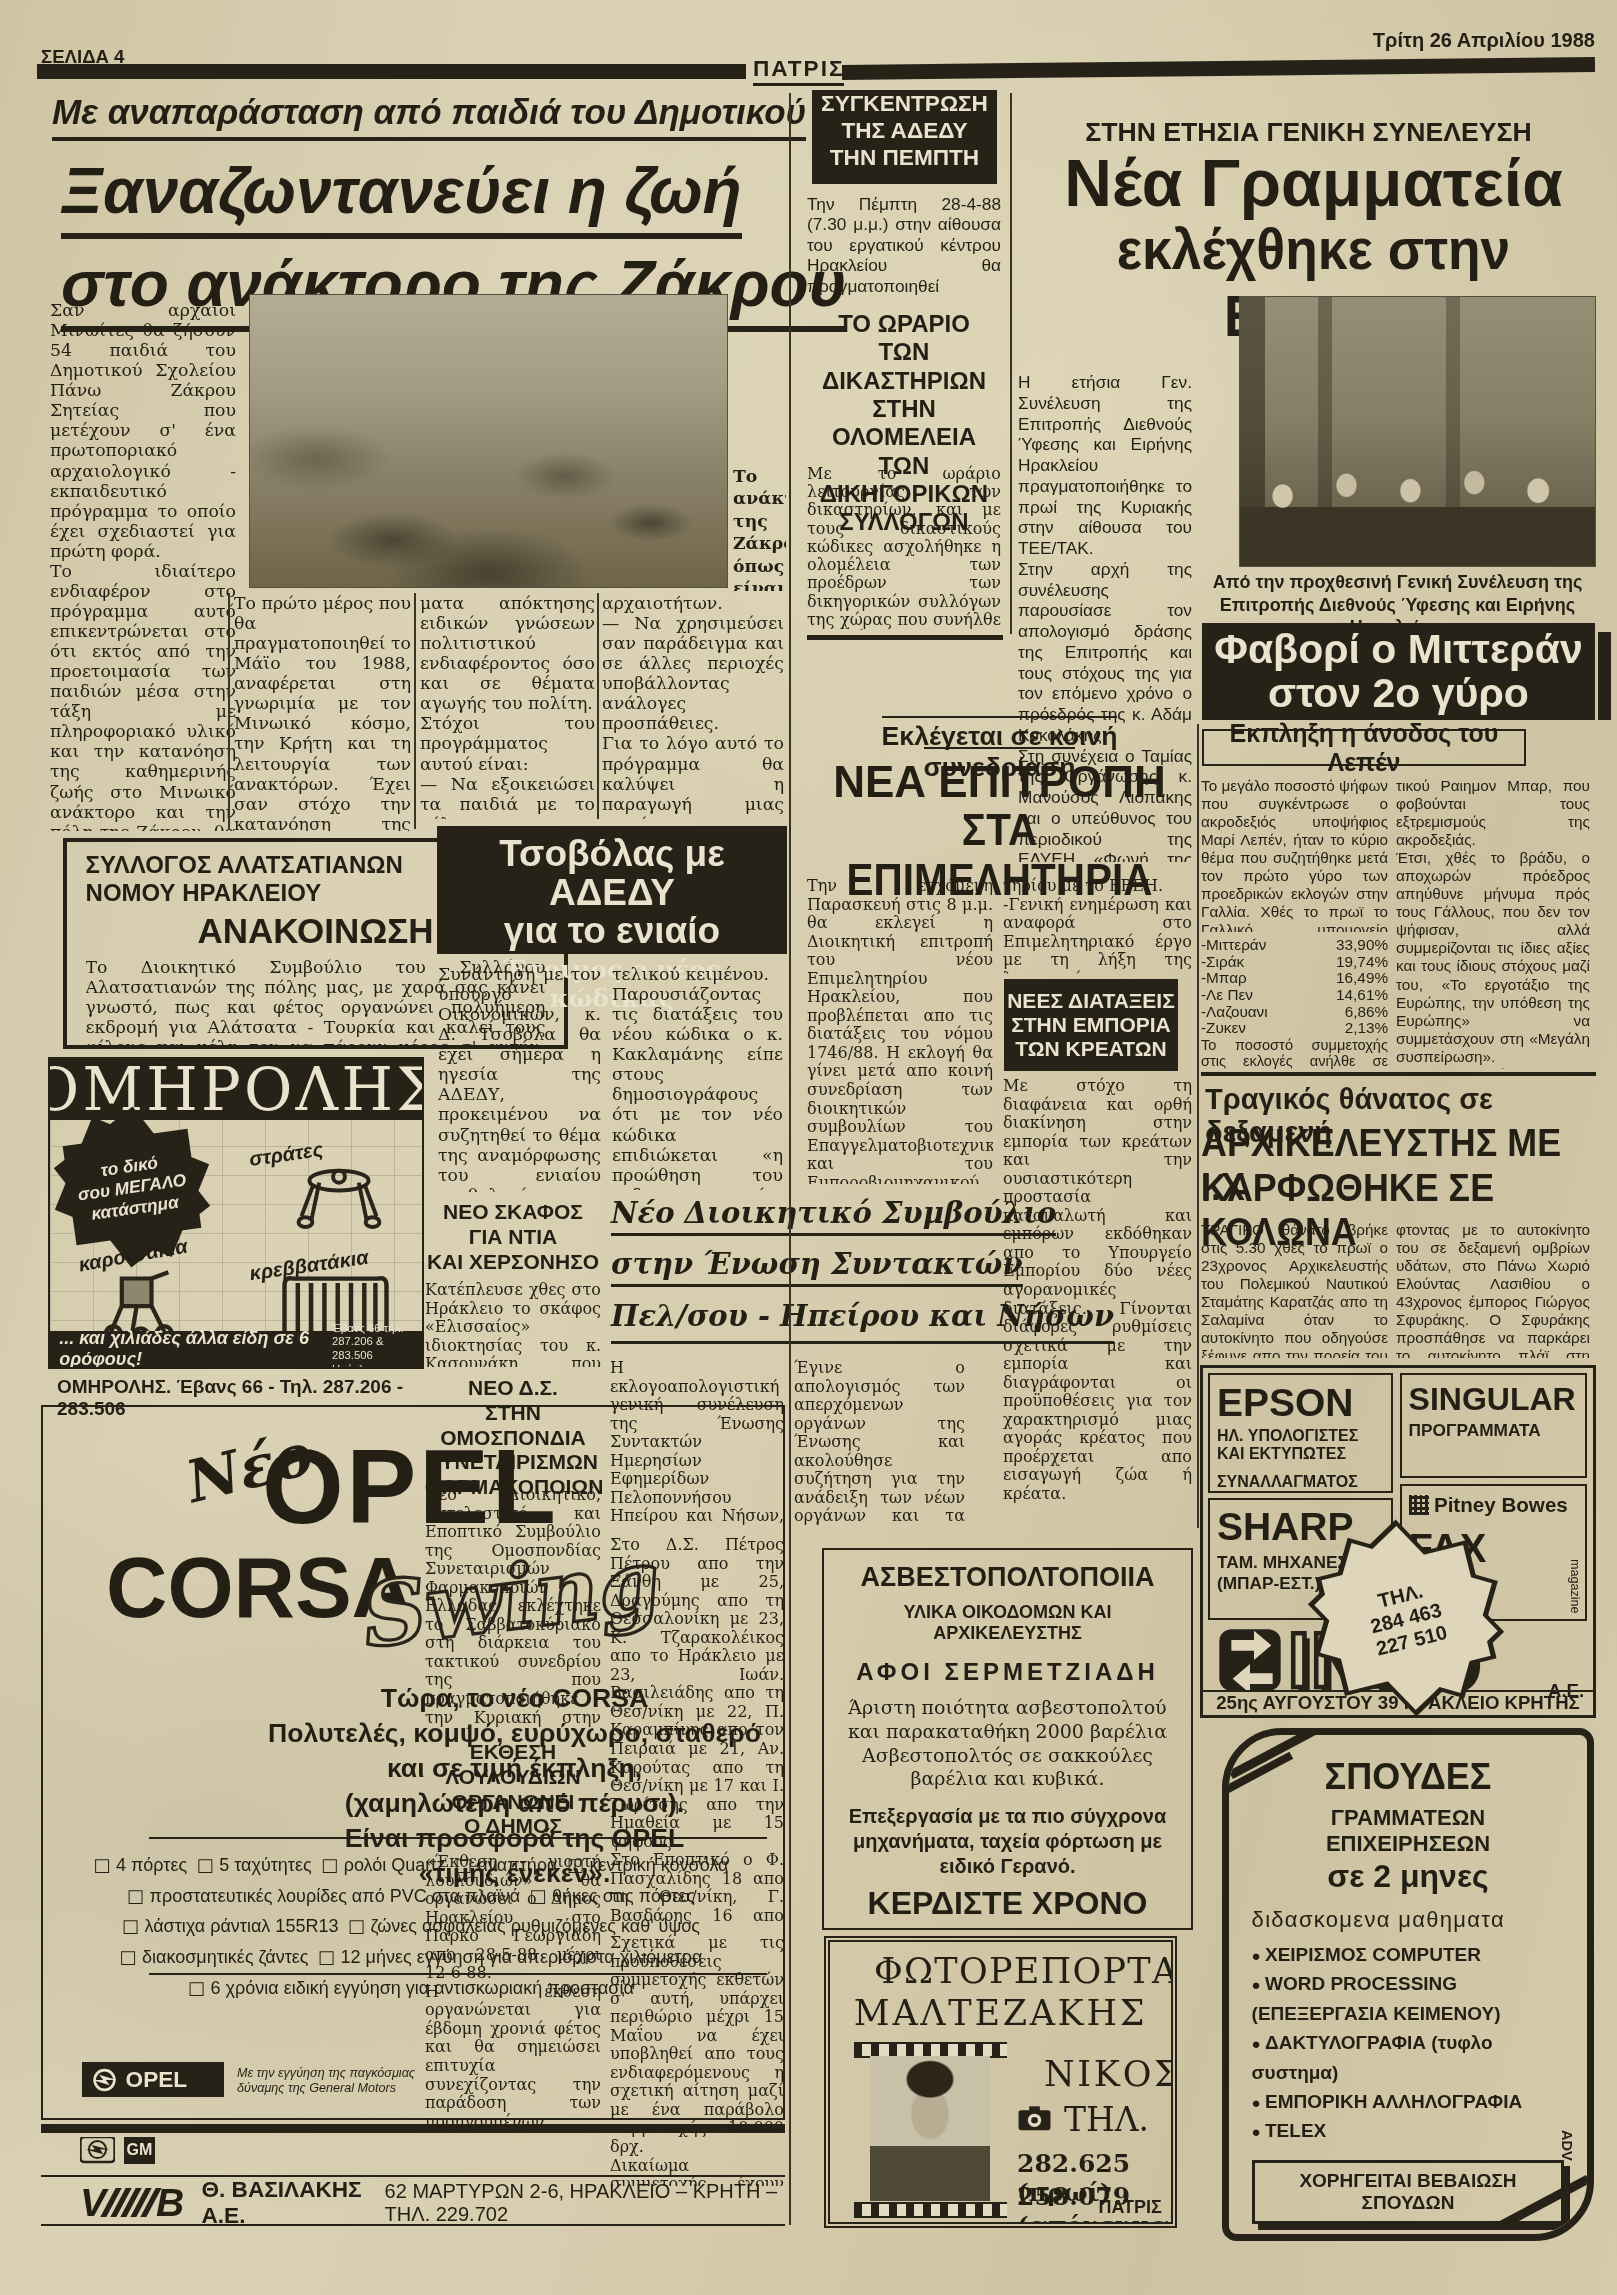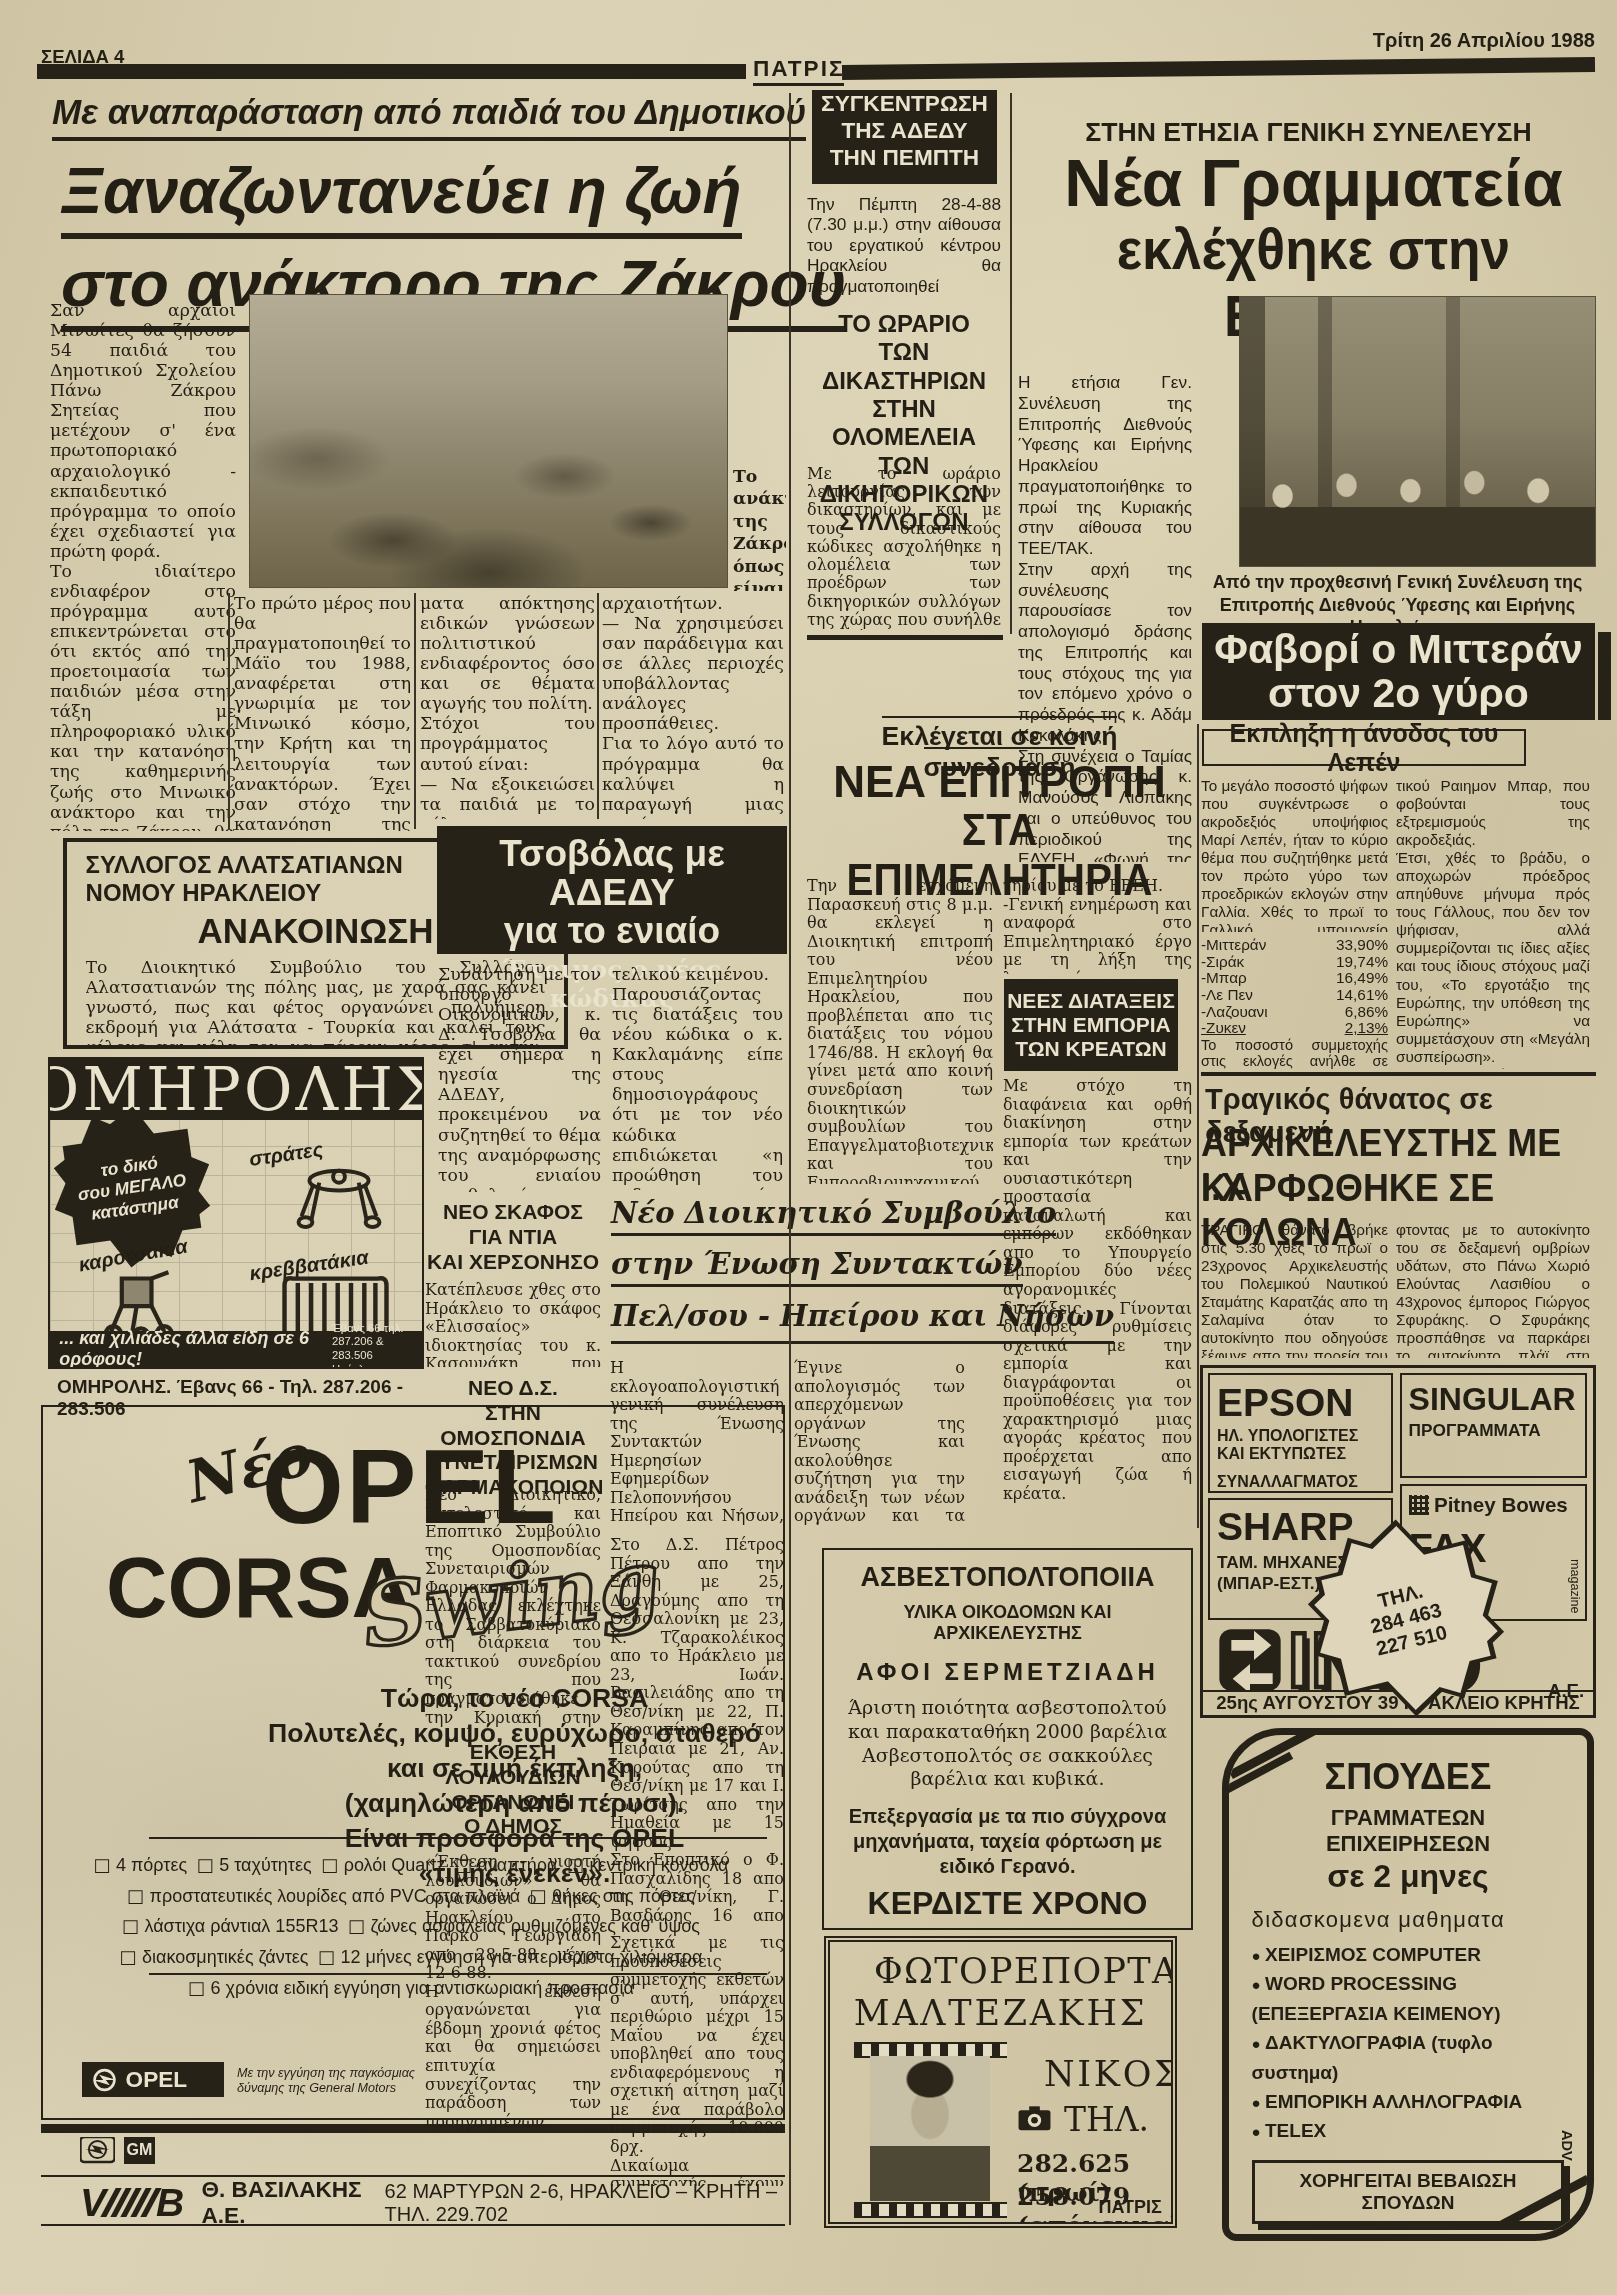--- a/index.html
+++ b/index.html
@@ -354,21 +354,21 @@
         <span>16,49%</span>
       </div>
     <div style="display:flex;justify-content:space-between;">
         <span>-Λε Πεν</span>
         <span>14,61%</span>
       </div>
     <div style="display:flex;justify-content:space-between;">
         <span>-Λαζουανι</span>
         <span>6,86%</span>
       </div>
-    <div style="display:flex;justify-content:space-between;text-decoration:underline;">
+    <div style="display:flex;justify-content:space-between;">
         <span>-Ζυκεν</span>
         <span>2,13%</span>
       </div>
   </div>
   <div class="t j sans" style="left:1201px;top:1037px;width:187px;height:32px;font-size:14.6px;line-height:1.1;overflow:hidden;">Το ποσοστό συμμετοχής στις εκλογές ανήλθε σε 82,03%. Στο μεταξύ προκειμένου ο Φρανσουά Μιττεράν να κερδίσει τις προεδρικές εκλογές στο β' γύρο, χρειάζεται να προσελκύσει τους ψηφοφόρους του Συντηρη-</div>
   <div class="t j pre sans" style="left:1396px;top:777px;width:194px;height:292px;font-size:15.3px;line-height:1.18;overflow:hidden;">τικού Ραιημον Μπαρ, που φοβούνται τους εξτρεμισμούς της ακροδεξιάς.
 Έτσι, χθές το βράδυ, ο αποχωρών πρόεδρος απηύθυνε μήνυμα πρός τους Γάλλους, που δεν τον ψήφισαν, αλλά συμμερίζονται τις ίδιες αξίες και τους ίδιους στόχους μαζί του, «Το εργοτάξιο της Ευρώπης, την υπόθεση της Ευρώπης» να συμμετάσχουν στη «Μεγάλη συσπείρωση».
 Απ' την πλευρά του, ο Ζακ Σιράκ βρίσκεται σε δύσκολη θέση, εφ' όσον εξαρτάται πλέον απο τις ψήφους του Λε Πεν.
 Ο Ζαν Μαρι Λε Πεν, που χαρακτήρισε την εκλογική του άνοδο ως «πολιτικό σεισμό», φαίνεται ότι σκοπεύει να «εξαργυρώσει» ακριβά την ενδεχόμενη υποστήριξή του προς τον Σιράκ.</div>
 

